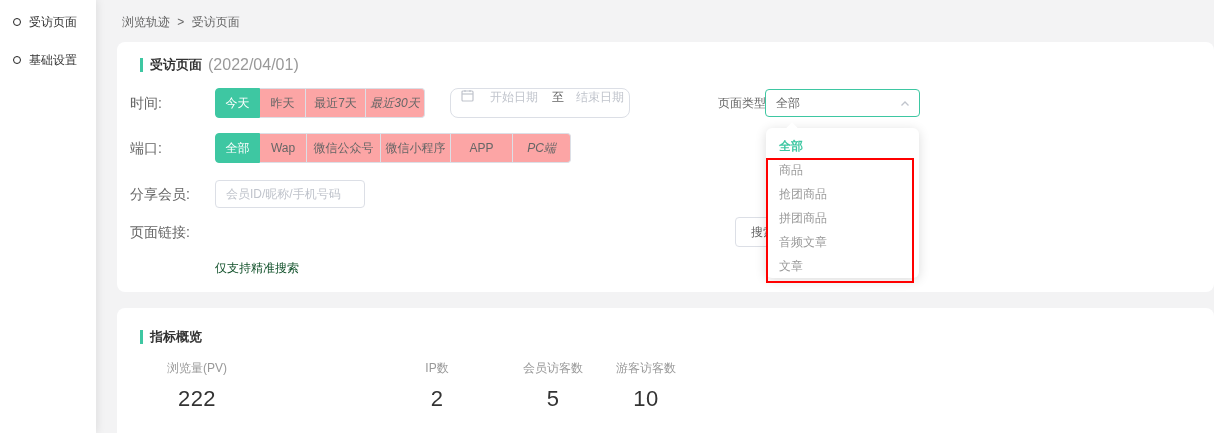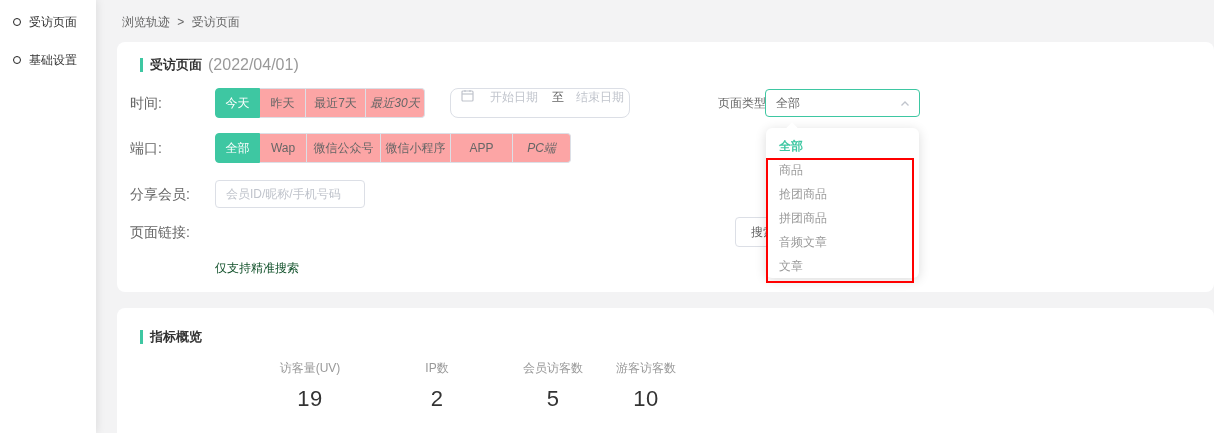--- a/index.html
+++ b/index.html
@@ -185,23 +185,23 @@
     <button class="search-btn">搜索</button>
   </div>
   <div class="hint">仅支持精准搜索</div>
 </div>
 
 <div class="card card-metrics">
   <div class="card-title">
     <span class="title-bar"></span>
     <span class="title-text">指标概览</span>
   </div>
-  <div class="stat s1">
-    <div class="stat-label">访客量(UV)</div>
-    <div class="stat-value">19</div>
+  <div class="stat s0">
+    <div class="stat-label">浏览量(PV)</div>
+    <div class="stat-value">222</div>
   </div>
   <div class="stat s2">
     <div class="stat-label">IP数</div>
     <div class="stat-value">2</div>
   </div>
   <div class="stat s3">
     <div class="stat-label">会员访客数</div>
     <div class="stat-value">5</div>
   </div>
   <div class="stat s4">

